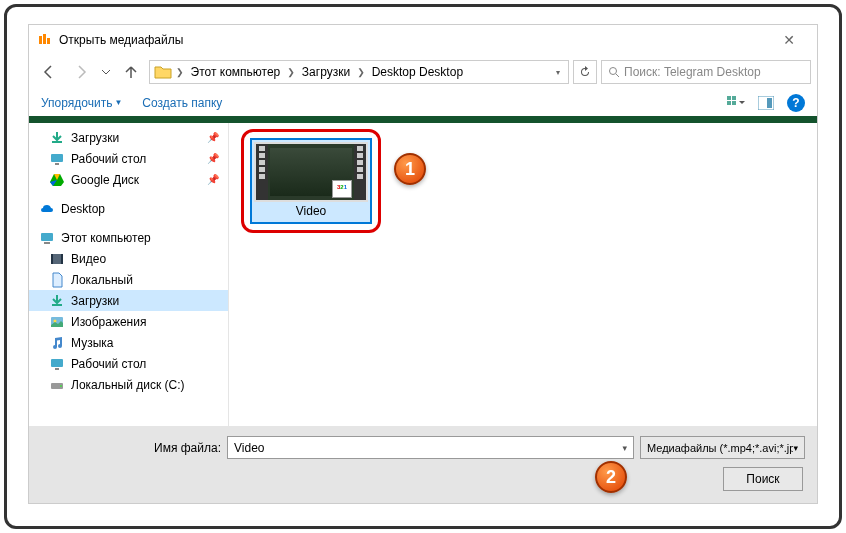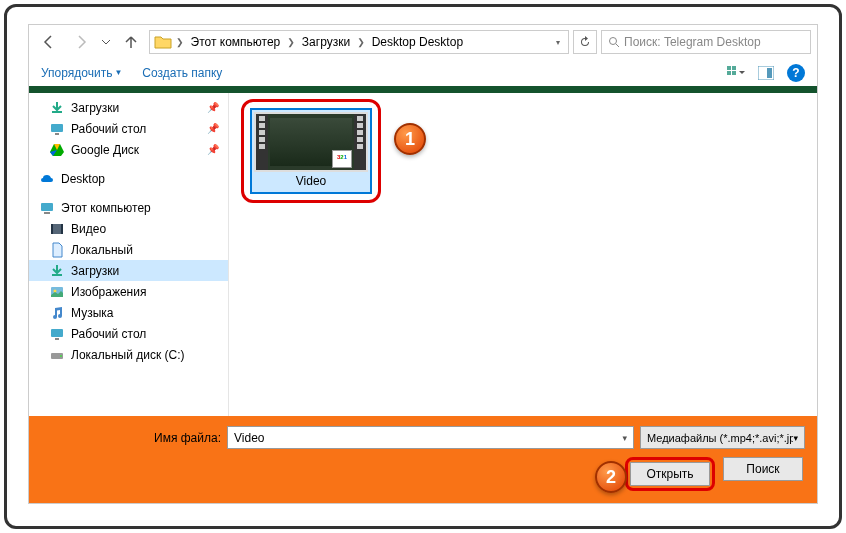--- a/index.html
+++ b/index.html
@@ -37,36 +37,45 @@
 .file-outline { border: 3px solid #d00; border-radius: 12px; padding: 6px; background: #fff; }
 .file-sel { border: 2px solid #0078d7; background: #cce8ff; padding: 2px; }
 .thumb { width: 100%; height: 60px; background: #2a3a2a; position: relative; border: 2px solid #ddd; }
 .filmstrip { position: absolute; top: 0; bottom: 0; width: 12px; background: #333; }
 .filmstrip.left { left: 0; }
 .filmstrip.right { right: 0; }
 .filmhole { width: 6px; height: 5px; background: #ccc; margin: 2px auto; }
 .minithumb { position: absolute; bottom: 2px; right: 14px; width: 20px; height: 18px; background: #fff; border: 1px solid #999; }
 .file-label { text-align: center; font-size: 12px; padding: 2px 0; }
 .marker { position: absolute; width: 32px; height: 32px; border-radius: 50%; background: radial-gradient(circle at 35% 30%, #ff9a4a, #e04000); border: 2px solid #a03000; color: #fff; font-weight: bold; font-size: 18px; display: flex; align-items: center; justify-content: center; box-shadow: 0 2px 4px rgba(0,0,0,.3); }
-.footer { background: #f97316; padding: 10px 12px 12px; display: flex; flex-direction: column; gap: 8px; position: relative; }
+.footer { background: #e5e5e5; padding: 10px 12px 12px; display: flex; flex-direction: column; gap: 8px; position: relative; }
 .row { display: flex; align-items: center; gap: 6px; }
 .lbl { font-size: 12px; width: 180px; text-align: right; }
 .fname { flex: 1; height: 23px; border: 1px solid #999; background: #fff; padding: 0 6px; font-size: 12px; display: flex; align-items: center; justify-content: space-between; }
 .filter { width: 165px; height: 23px; border: 1px solid #999; background: #e8e8e8; padding: 0 6px; font-size: 11px; display: flex; align-items: center; justify-content: space-between; cursor: pointer; white-space: nowrap; overflow: hidden; }
 .btns { display: flex; justify-content: flex-end; gap: 8px; padding-right: 2px; }
 .btn { width: 80px; height: 24px; border: 1px solid #999; background: #e8e8e8; font-size: 12px; cursor: pointer; position: relative; }
 .btn-outline { border: 3px solid #d00; border-radius: 8px; padding: 2px; display: inline-block; }
 </style>
 </head>
 <body>
 
 <div class="outer"></div>
 
 <div class="dialog">
 
+  <div class="titlebar">
+    <svg class="app-icon" viewBox="0 0 16 16">
+        <rect x="2" y="4" width="3" height="8" fill="#f80"></rect>
+        <rect x="6" y="2" width="3" height="10" fill="#f80"></rect>
+        <rect x="10" y="6" width="3" height="6" fill="#f80"></rect>
+      </svg>
+    <span class="title">Открыть медиафайлы</span>
+    <div class="close">✕</div>
+  </div>
 
   <div class="navbar">
     <div class="nav-btn">
         <svg width="16" height="16" viewBox="0 0 16 16">
           <path d="M10 2 L4 8 L10 14" stroke="#555" stroke-width="1.5" fill="none"></path>
         </svg>
       </div>
     <div class="nav-btn">
         <svg width="16" height="16" viewBox="0 0 16 16">
           <path d="M6 2 L12 8 L6 14" stroke="#bbb" stroke-width="1.5" fill="none"></path>
@@ -262,21 +271,18 @@
       <div class="fname">
           <span>Video</span>
           <span style="font-size:9px;color:#555">▾</span>
         </div>
       <div class="filter">
           <span style="overflow:hidden;text-overflow:clip">Медиафайлы (*.mp4;*.avi;*.jpe</span>
           <span style="font-size:9px">▾</span>
         </div>
     </div>
     <div class="btns">
-      <span class="btn-outline">
-        <button class="btn">Открыть</button>
-      </span>
       <button class="btn">Поиск</button>
     </div>
     <div class="marker" style="position:absolute;right:190px;bottom:10px">2</div>
   </div>
 
 </div>
 
 </body></html>

